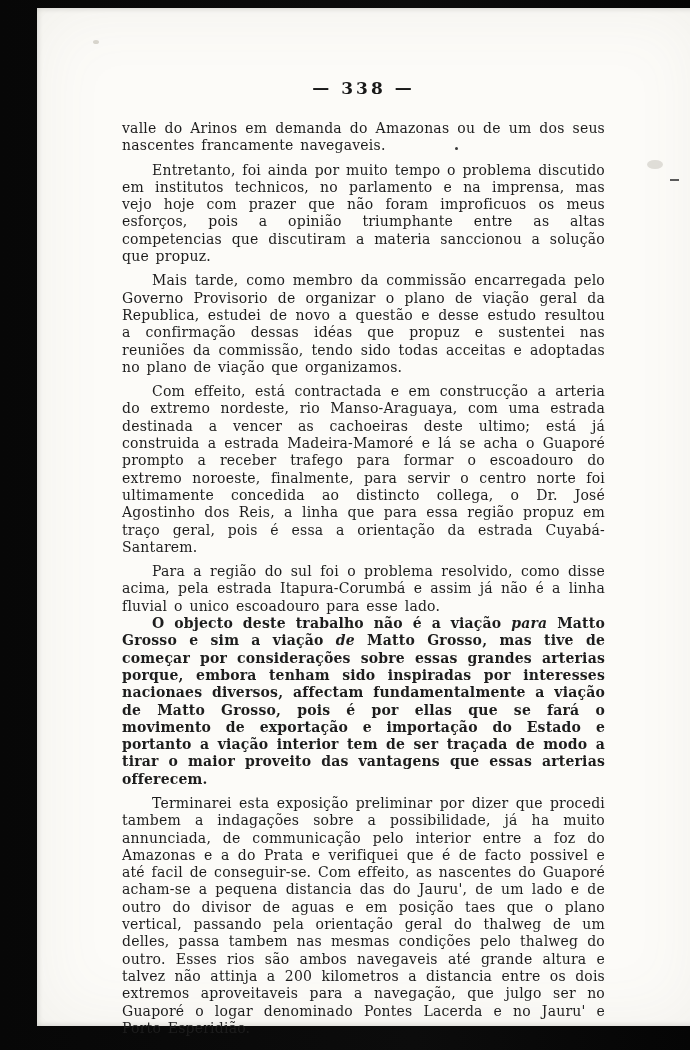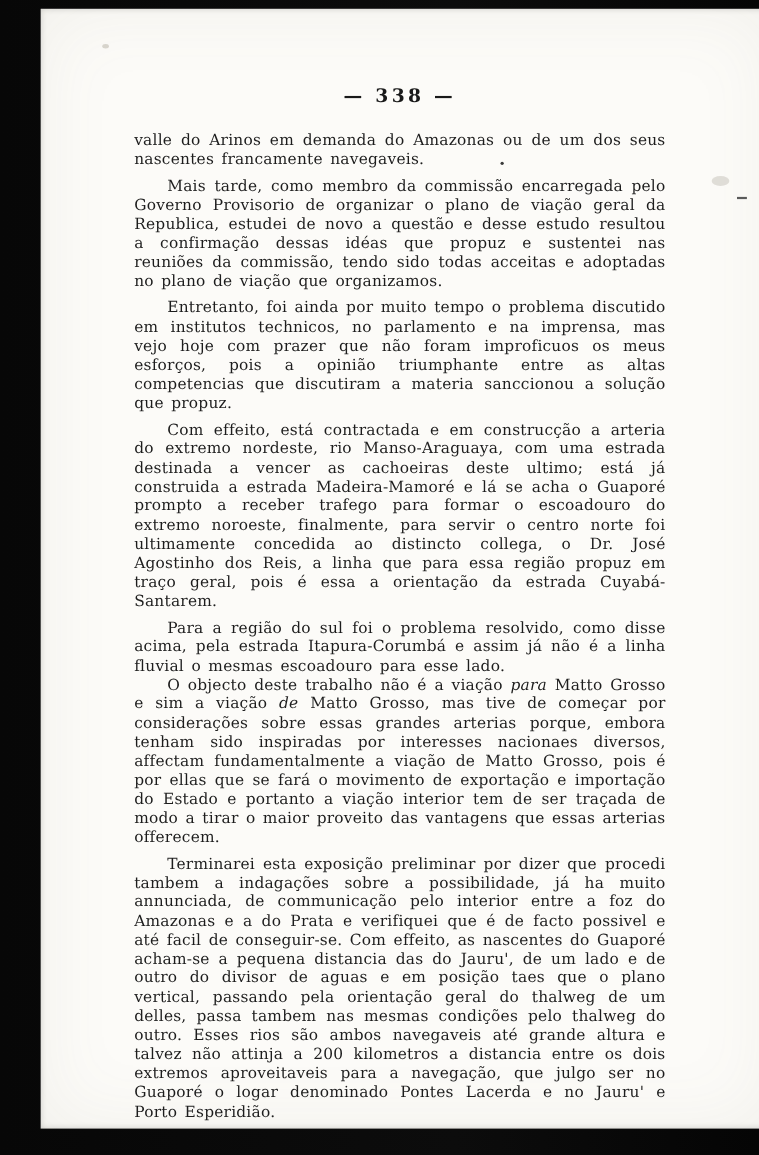--- a/index.html
+++ b/index.html
@@ -51,21 +51,21 @@
     color: #1d1d1d;
     text-align: justify;
     word-spacing: 2.1px;
     letter-spacing: 0.2px;
   }
   p.para {
     margin: 7px 0 0 0;
     padding: 0;
   }
   p.para.first { margin-top: 0; }
-  p.para.tight { margin-top: 0; }
+  p.para.tight { margin-top: 0; font-weight: bold; }
   p.para.indent { text-indent: 30px; }
   p.para em { font-style: italic; }
   
   .artifact { position: absolute; pointer-events: none; }
   .artifact.dot1   { left: 418px; top: 139px; width: 3px;  height: 3px; background: #3a3a3a; border-radius: 50%; }
   .artifact.smudge1{ left: 610px; top: 152px; width: 16px; height: 9px; background: #c9c5bd; border-radius: 50%; opacity: .55; }
   .artifact.dash1  { left: 633px; top: 171px; width: 9px;  height: 2px; background: #5a5a5a; }
   .artifact.speck1 { left: 56px;  top: 32px;  width: 6px;  height: 4px; background: #d7d4cc; border-radius: 50%; }
 </style>
 </head>
@@ -77,21 +77,21 @@
   <div class="artifact speck1"></div>
   <div class="artifact dot1"></div>
   <div class="artifact smudge1"></div>
   <div class="artifact dash1"></div>
 
   <div class="content">
     <div class="page-number">— 338 —</div>
 
     <div class="text-block">
         <p class="para first"><span>valle do Arinos em demanda do Amazonas ou de um dos seus nascentes francamente navegaveis.</span></p>
+        <p class="para indent"><span>Entretanto, foi ainda por muito tempo o problema discutido em institutos technicos, no parlamento e na imprensa, mas vejo hoje com prazer que não foram improficuos os meus esforços, pois a opinião triumphante entre as altas competencias que discutiram a materia sanccionou a solução que propuz.</span></p>
         <p class="para indent"><span>Mais tarde, como membro da commissão encarregada pelo Governo Provisorio de organizar o plano de viação geral da Republica, estudei de novo a questão e desse estudo resultou a confirmação dessas idéas que propuz e sustentei nas reuniões da commissão, tendo sido todas acceitas e adoptadas no plano de viação que organizamos.</span></p>
-        <p class="para indent"><span>Entretanto, foi ainda por muito tempo o problema discutido em institutos technicos, no parlamento e na imprensa, mas vejo hoje com prazer que não foram improficuos os meus esforços, pois a opinião triumphante entre as altas competencias que discutiram a materia sanccionou a solução que propuz.</span></p>
         <p class="para indent"><span>Com effeito, está contractada e em construcção a arteria do extremo nordeste, rio Manso-Araguaya, com uma estrada destinada a vencer as cachoeiras deste ultimo; está já construida a estrada Madeira-Mamoré e lá se acha o Guaporé prompto a receber trafego para formar o escoadouro do extremo noroeste, finalmente, para servir o centro norte foi ultimamente concedida ao distincto collega, o Dr. José Agostinho dos Reis, a linha que para essa região propuz em traço geral, pois é essa a orientação da estrada Cuyabá-Santarem.</span></p>
-        <p class="para indent"><span>Para a região do sul foi o problema resolvido, como disse acima, pela estrada Itapura-Corumbá e assim já não é a linha fluvial o mesmas escoadouro para esse lado.</span></p>
+        <p class="para indent"><span>Para a região do sul foi o problema resolvido, como disse acima, pela estrada Itapura-Corumbá e assim já não é a linha fluvial o unico escoadouro para esse lado.</span></p>
         <p class="para indent tight"><span>O objecto deste trabalho não é a viação </span><em>para</em><span> Matto Grosso e sim a viação </span><em>de</em><span> Matto Grosso, mas tive de começar por considerações sobre essas grandes arterias porque, embora tenham sido inspiradas por interesses nacionaes diversos, affectam fundamentalmente a viação de Matto Grosso, pois é por ellas que se fará o movimento de exportação e importação do Estado e portanto a viação interior tem de ser traçada de modo a tirar o maior proveito das vantagens que essas arterias offerecem.</span></p>
         <p class="para indent"><span>Terminarei esta exposição preliminar por dizer que procedi tambem a indagações sobre a possibilidade, já ha muito annunciada, de communicação pelo interior entre a foz do Amazonas e a do Prata e verifiquei que é de facto possivel e até facil de conseguir-se. Com effeito, as nascentes do Guaporé acham-se a pequena distancia das do Jauru', de um lado e de outro do divisor de aguas e em posição taes que o plano vertical, passando pela orientação geral do thalweg de um delles, passa tambem nas mesmas condições pelo thalweg do outro. Esses rios são ambos navegaveis até grande altura e talvez não attinja a 200 kilometros a distancia entre os dois extremos aproveitaveis para a navegação, que julgo ser no Guaporé o logar denominado Pontes Lacerda e no Jauru' e Porto Esperidião.</span></p>
       </div>
   </div>
 </div>
 
 </body></html>

